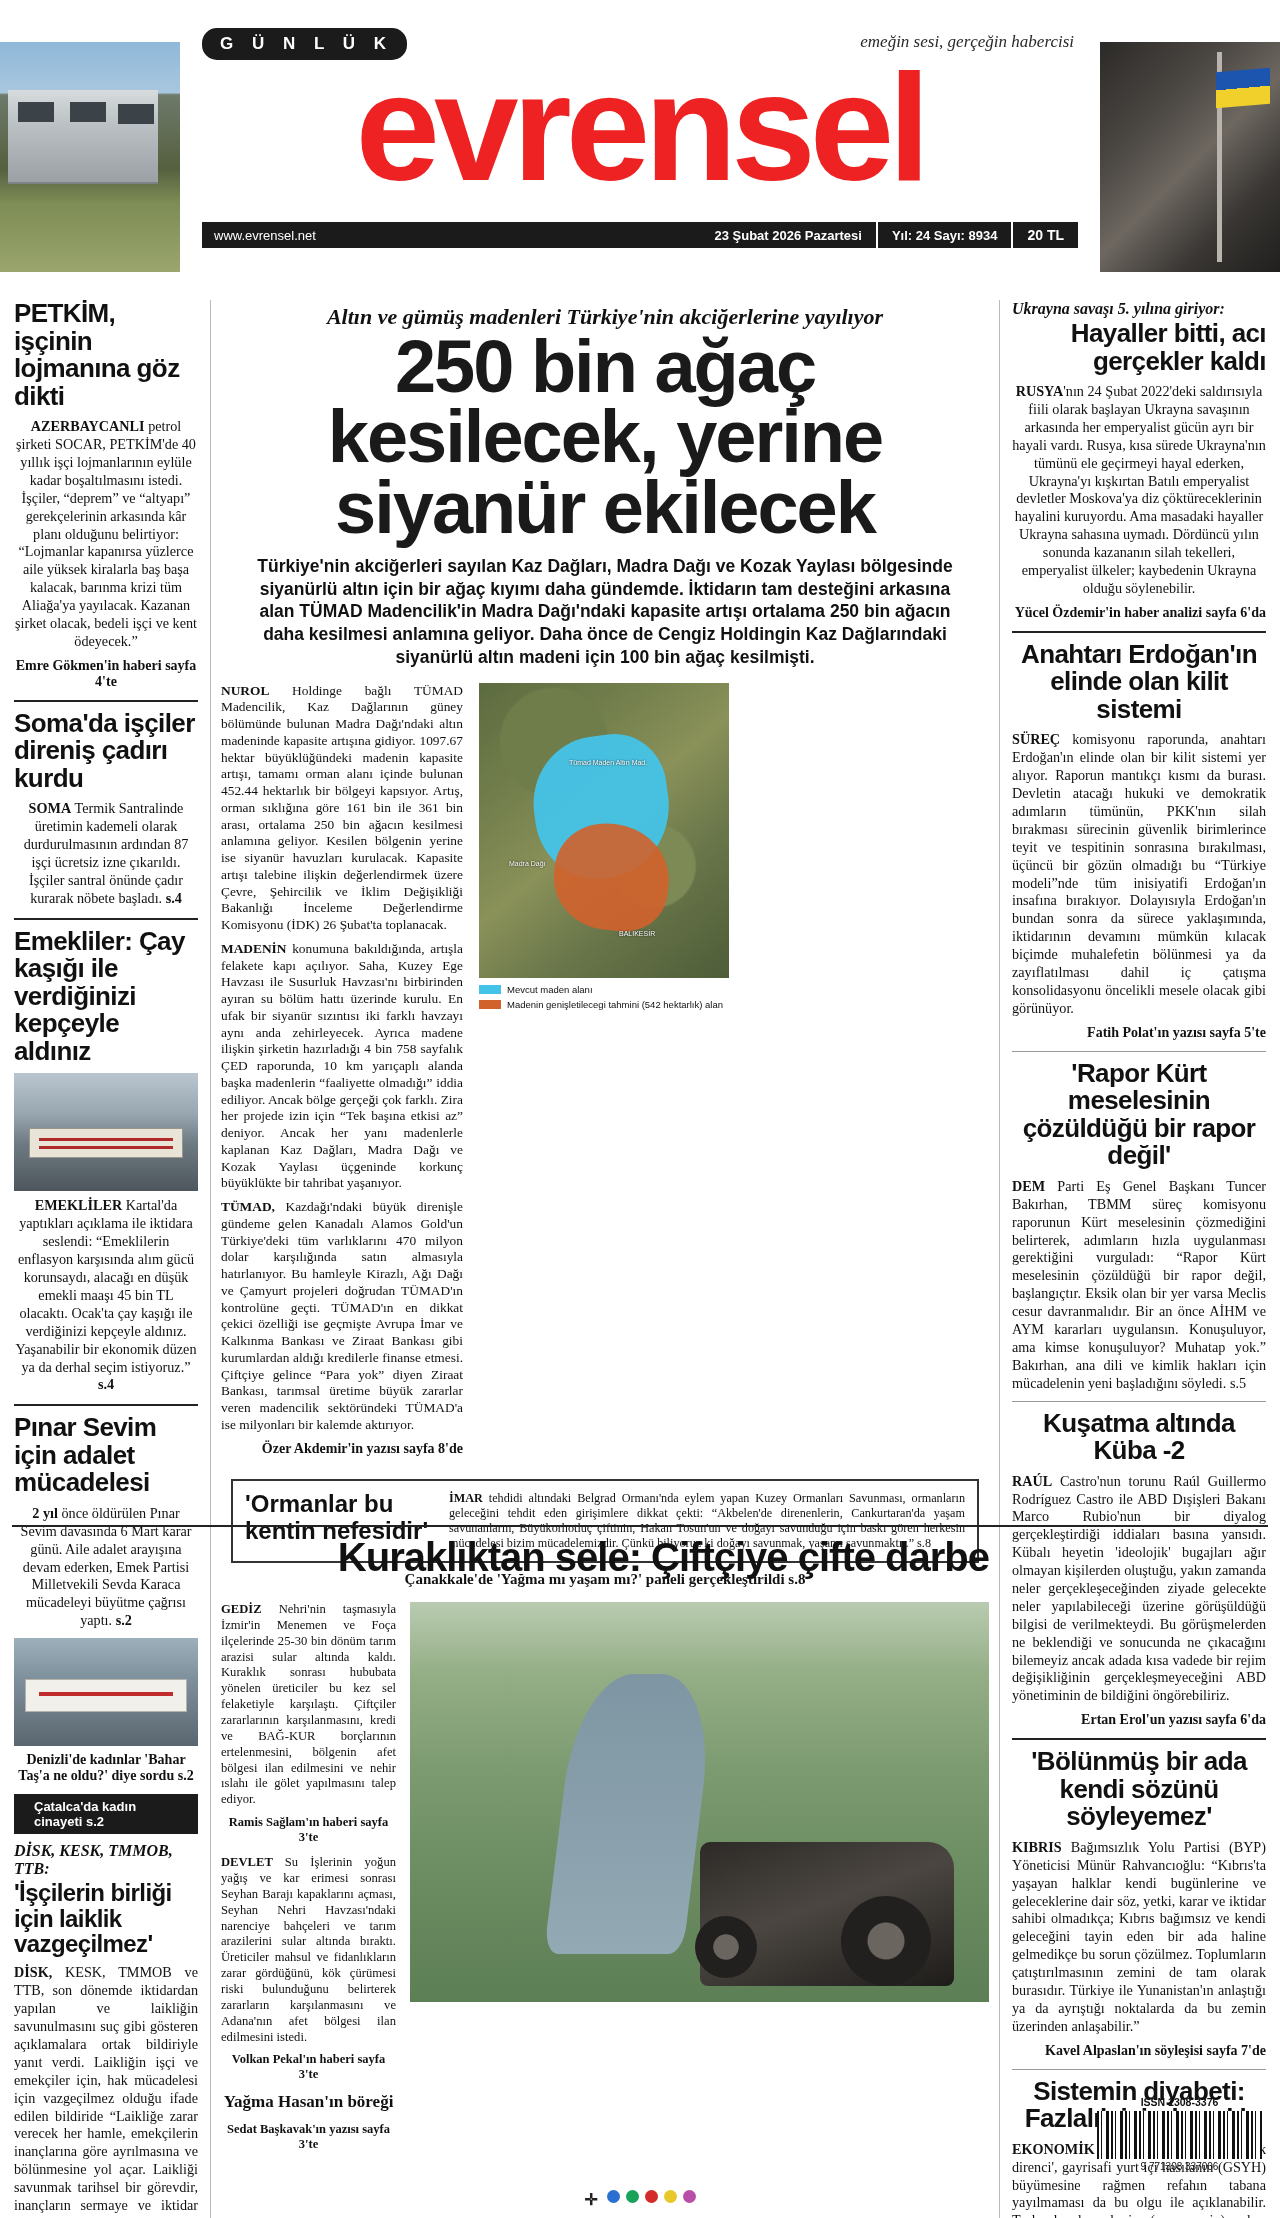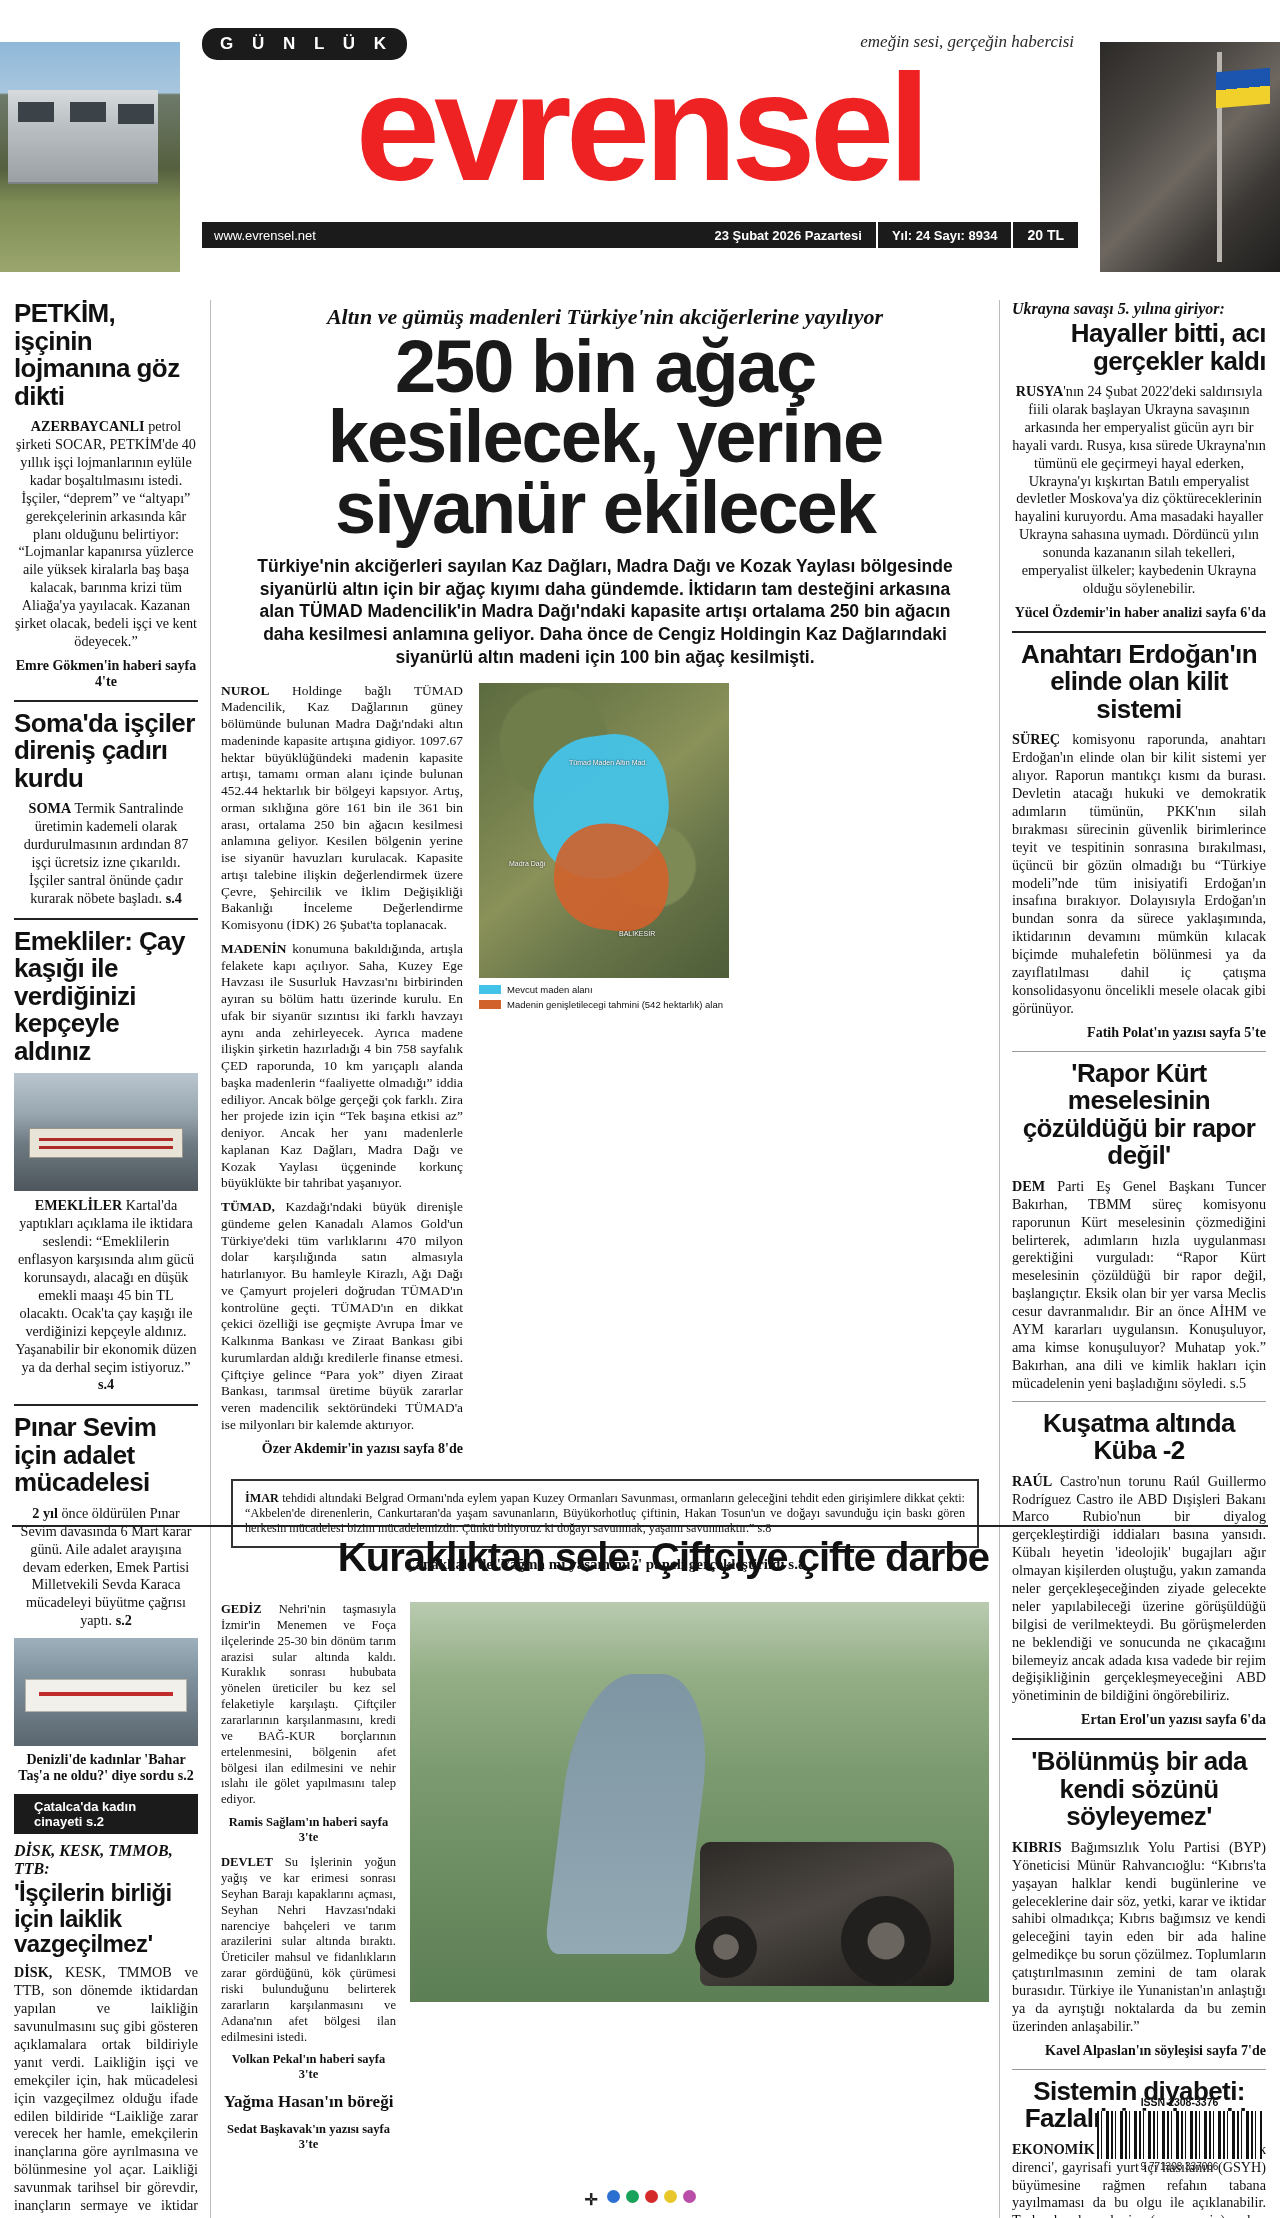--- a/index.html
+++ b/index.html
@@ -347,20 +347,21 @@
               </div>
             <div>
                 <span class="sw sw-orange"></span>
                 <span>Madenin genişletilecegi tahmini (542 hektarlık) alan</span>
               </div>
           </div>
         </div>
       </div>
 
       <div class="quotebox">
+        <div class="q">'Ormanlar bu kentin nefesidir'</div>
         <div class="qt"><span class="lead">İMAR</span> <span>tehdidi altındaki Belgrad Ormanı'nda eylem yapan Kuzey Ormanları Savunması, ormanların geleceğini tehdit eden girişimlere dikkat çekti: “Akbelen'de direnenlerin, Cankurtaran'da yaşam savunanların, Büyükorhotluç çiftinin, Hakan Tosun'un ve doğayı savunduğu için baskı gören herkesin mücadelesi bizim mücadelemizdir. Çünkü biliyoruz ki doğayı savunmak, yaşamı savunmaktır.” s.8</span></div>
       </div>
       <div class="quote-caption">Çanakkale'de 'Yağma mı yaşam mı?' paneli gerçekleştirildi s.8</div>
     </div>
 
     <div class="col-right">
 
       <div>
         <div class="kicker">Ukrayna savaşı 5. yılına giriyor:</div>
         <h2 class="hl" style="text-align:right">Hayaller bitti, acı gerçekler kaldı</h2>

